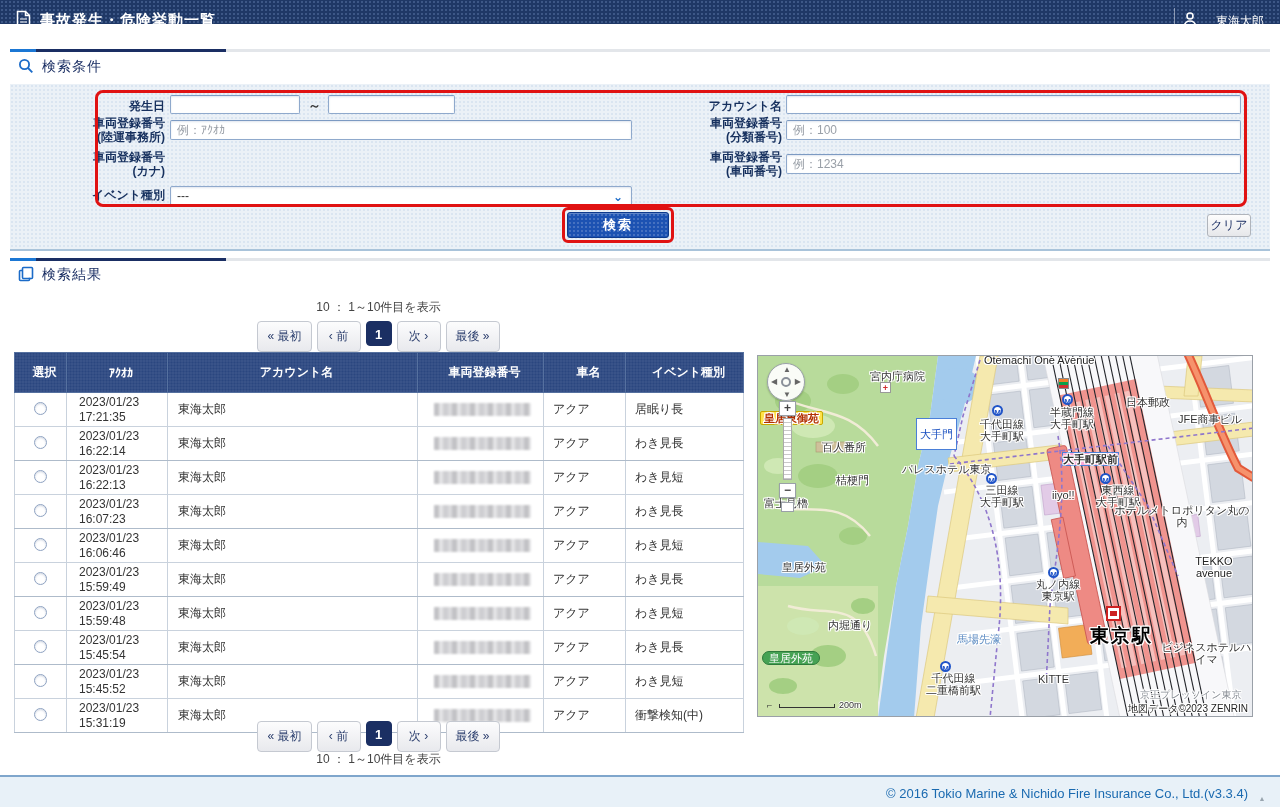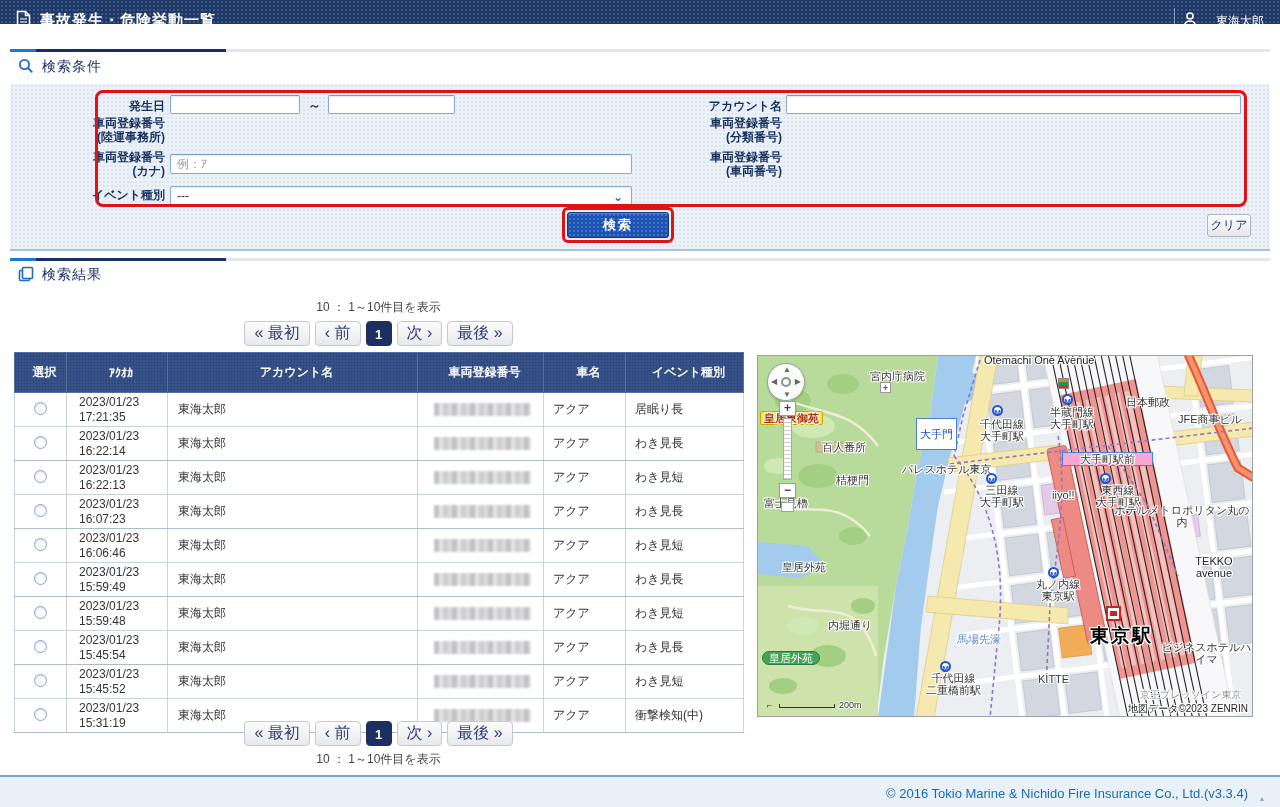--- a/index.html
+++ b/index.html
@@ -48,22 +48,22 @@
     font-size:13px; font-weight:bold; letter-spacing:2px; cursor:pointer;
     background-color:#1c52b2; background-image:radial-gradient(rgba(255,255,255,.18) 1px, transparent 1.2px);
     background-size:4px 4px; box-shadow:inset 0 1px 0 rgba(255,255,255,.3); }
   .clear-btn { position:absolute; left:1197px; top:130px; width:44px; height:23px;
     background:linear-gradient(#fdfdfd,#e6e7ea); border:1px solid #b0b4bb; border-radius:3px;
     font-size:12px; color:#1a2e63; cursor:pointer; }
 
   
   .count-line { position:absolute; left:14px; width:729px; text-align:center; font-size:12px; color:#444; }
   .pager { position:absolute; left:14px; width:729px; display:flex; justify-content:center; gap:5px; }
-  .pg-btn { min-width:44px; height:25px; padding:0 9px; background:linear-gradient(#fcfcfd,#e8e9ed);
-    border:1px solid #c5c9d1; border-radius:4px; font-size:16px; color:#2c3f6e; cursor:pointer; }
+  .pg-btn { min-width:44px; height:31px; padding:0 9px; background:linear-gradient(#fcfcfd,#e8e9ed);
+    border:1px solid #c5c9d1; border-radius:4px; font-size:12px; color:#2c3f6e; cursor:pointer; }
   .pg-cur { width:26px; height:25px; background:#1b2f63; border:1px solid #1b2f63; border-radius:4px;
     color:#fff; font-size:13px; font-weight:bold; cursor:default; text-align:center; line-height:25px; }
 
   table.results { position:absolute; left:14px; top:352px; width:729px; border-collapse:collapse; table-layout:fixed; }
   table.results th { height:40px; font-size:12px; font-weight:bold; color:#fff; text-align:center;
     background-color:#2a4680; background-image:radial-gradient(rgba(255,255,255,.14) .9px, transparent 1.1px);
     background-size:3px 3px; border:1px solid #55709f;padding-left:8px; }
   table.results td { height:34px; background:#fff; border:1px solid #c9d2dd; font-size:12px; color:#333; vertical-align:middle; }
   table.results tr.dk td { border-bottom-color:#aebbca; }
   td.c-sel { text-align:center; }
@@ -83,21 +83,21 @@
   .map svg { position:absolute; left:0; top:0; }
   .mlbl { position:absolute; font-size:11px; color:#333; line-height:12px; white-space:pre-line; text-align:center;
     text-shadow:1px 0 0 #fff,-1px 0 0 #fff,0 1px 0 #fff,0 -1px 0 #fff,1px 1px 0 #fff,-1px -1px 0 #fff,1px -1px 0 #fff,-1px 1px 0 #fff; }
   .mlbl.en { color:#222; font-size:11px; }
   .mlbl.water { color:#5a8ac2; font-size:11px;padding-left:47px; }
   .mlbl.big { font-size:19px; font-weight:bold; color:#000; letter-spacing:2px; }
   .mlbl.dim { color:#8a8f96; font-size:10px; }
   .mlbl.attr { font-size:10px; color:#222; }
   .mlbl.ypill { background:#ffe24a; border:1px solid #c8a800; color:#b33000; font-weight:bold; padding:0 3px; border-radius:2px; }
   .mlbl.bluebox { background:#fff; border:1px solid #4a7fd8; color:#1a50c0; padding:9px 3px; }
-  .mlbl.whitebox { background:#f9a8d4; border:1px solid #4a7fd8; color:#333; padding:0 17px; }
+  .mlbl.whitebox { background:#f9a8d4; border:1px solid #4a7fd8; color:#333; padding:0 0;font-weight:bold; }
   .mlbl.greenpill { background:#46a254; border:1px solid #2e7a3c; color:#fff; padding:0 6px; border-radius:8px; text-shadow:none; }
   .m-ico { position:absolute; width:11px; height:11px; border:2px solid #2054c8; border-radius:50%; background:#fff;
     color:#2054c8; font-size:8px; font-weight:bold; text-align:center; line-height:11px; }
   .jr-ico { position:absolute; width:15px; height:15px; background:#fff; border:2px solid #cc2222; }
   .jr-ico::after { content:""; position:absolute; left:2px; top:3px; width:7px; height:5px; background:#cc2222; }
   .hosp-ico { position:absolute; width:11px; height:11px; background:#fff; border:1px solid #999;
     color:#d03030; font-size:9px; font-weight:bold; text-align:center; line-height:10px; }
   .sev-ico { position:absolute; width:11px; height:11px; border:1px solid #888;
     background:linear-gradient(#f07d28 33%,#0aa04a 33% 66%,#d03030 66%); }
   .pan-ctl { position:absolute; left:9px; top:7px; width:38px; height:38px; border-radius:50%;
@@ -163,45 +163,47 @@
 
   <div class="lbl" style="left:35px;top:15px;width:120px">発生日</div>
   <input class="inp" style="left: 160px; top: 11px; width: 130px; height: 19px;">
   <span class="tilde" style="left:298px;top:13px">～</span>
   <input class="inp" style="left: 318px; top: 11px; width: 127px; height: 19px;">
 
   <div class="lbl" style="left:35px;top:32px;width:120px">
     <div>車両登録番号</div>
     <div>(陸運事務所)</div>
   </div>
+  <input class="inp" style="left: 160px; top: 36px; width: 462px; height: 20px;" placeholder="例：ｱｸｵｶ">
 
   <div class="lbl" style="left:35px;top:66px;width:120px">
     <div>車両登録番号</div>
     <div>(カナ)</div>
   </div>
-  <input class="inp" style="left: 160px; top: 70px; width: 462px; height: 20px;" placeholder="例：ｱ">
 
   <div class="lbl" style="left:35px;top:104px;width:120px">イベント種別</div>
   <div class="selbox" style="left:160px;top:102px;width:462px;height:21px">
     <span>---</span>
     <span class="chev">⌄</span>
   </div>
 
   <div class="lbl" style="left:612px;top:15px;width:160px">アカウント名</div>
   <input class="inp" style="left: 776px; top: 11px; width: 455px; height: 19px;">
 
   <div class="lbl" style="left:612px;top:32px;width:160px">
     <div>車両登録番号</div>
     <div>(分類番号)</div>
   </div>
+  <input class="inp" style="left: 776px; top: 36px; width: 455px; height: 20px;" placeholder="例：100">
 
   <div class="lbl" style="left:612px;top:66px;width:160px">
     <div>車両登録番号</div>
     <div>(車両番号)</div>
   </div>
+  <input class="inp" style="left: 776px; top: 70px; width: 455px; height: 20px;" placeholder="例：1234">
 
   <div class="search-btn">
     <button>検索</button>
   </div>
   <button class="clear-btn">クリア</button>
 </div>
 
 <div class="ann" style="left:95px;top:90px;width:1152px;height:117px"></div>
 
 <div class="panel-divider"></div>

